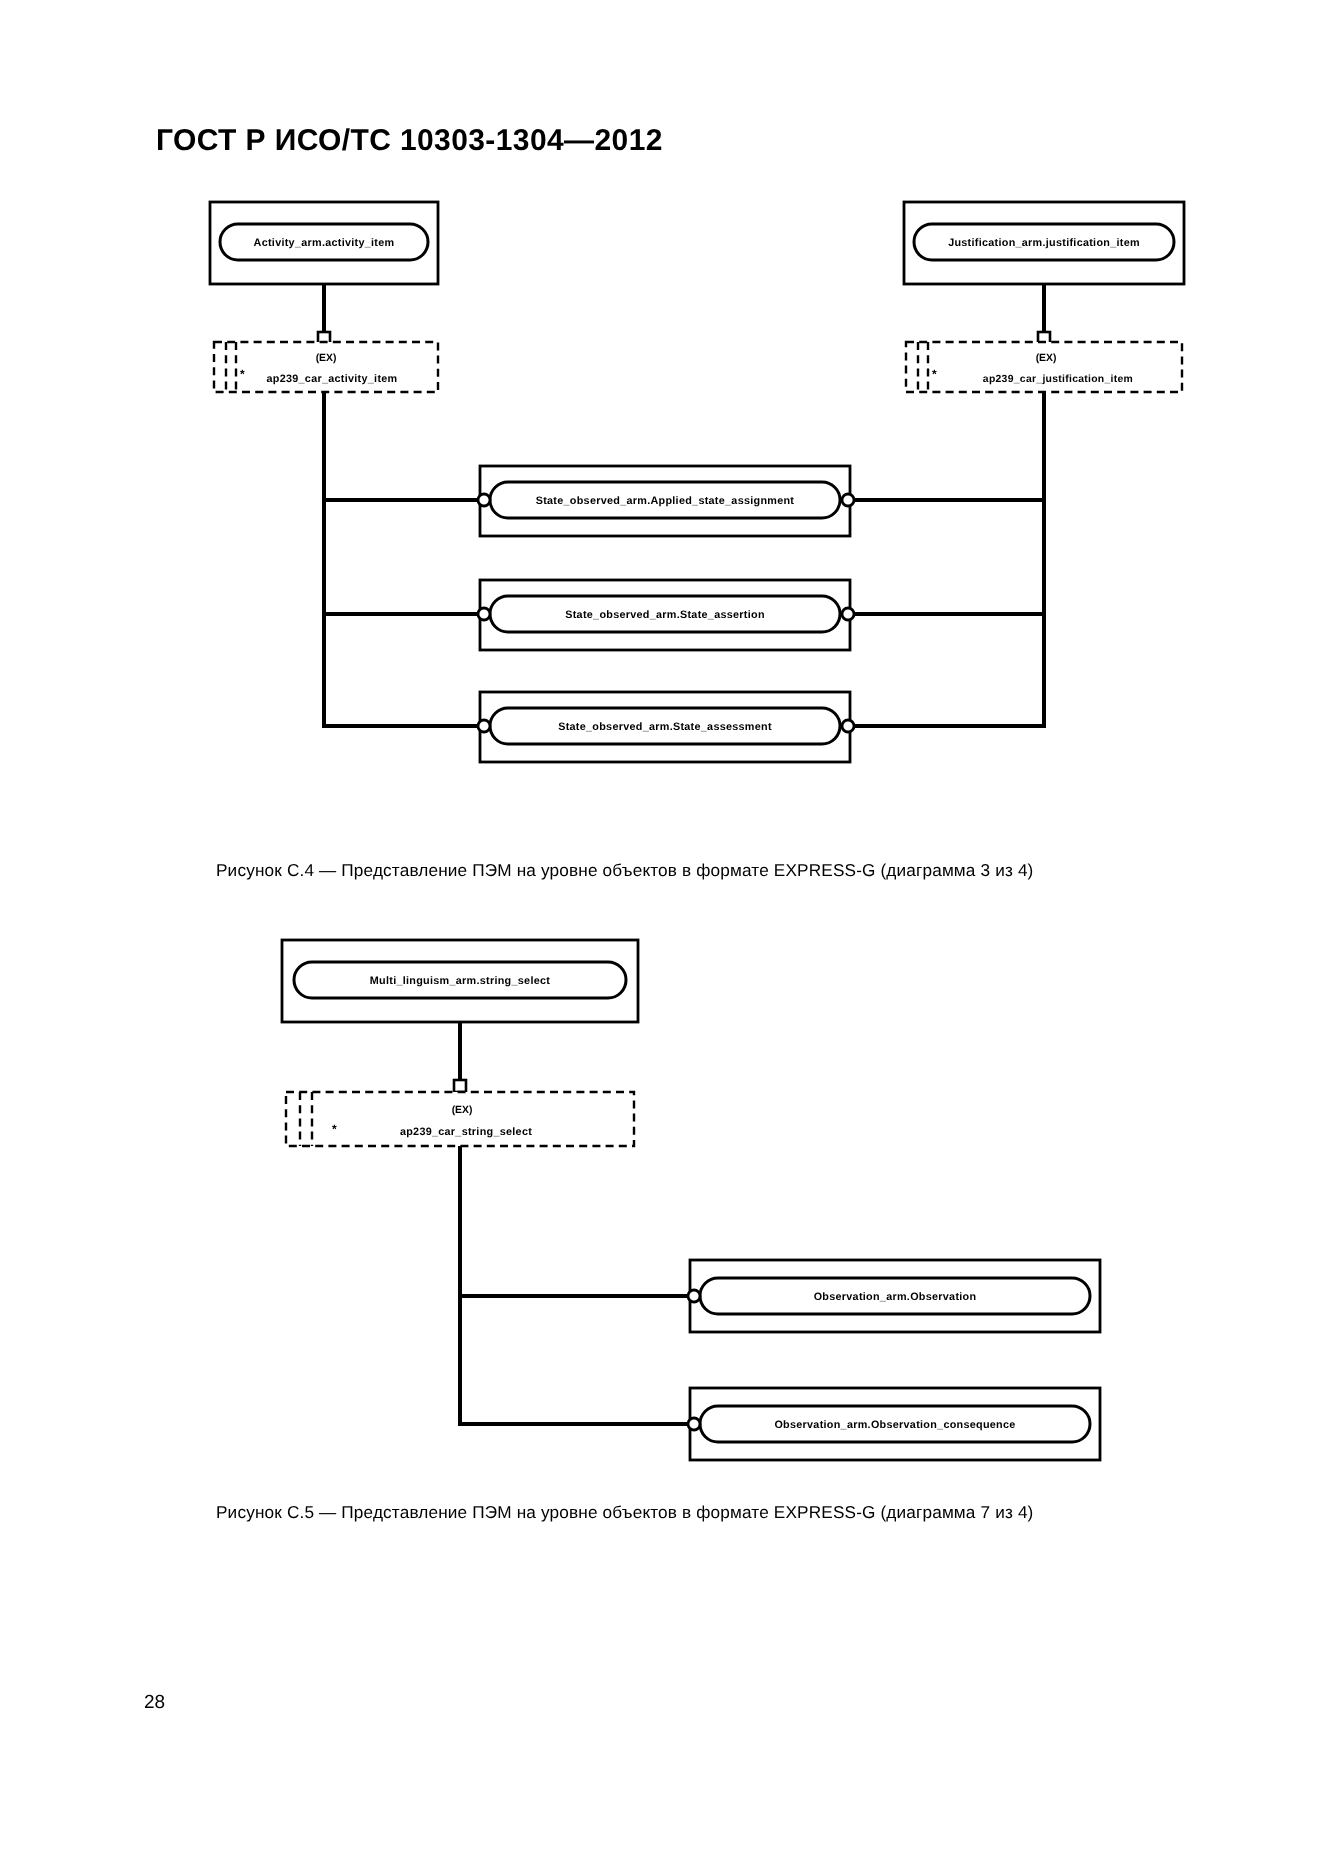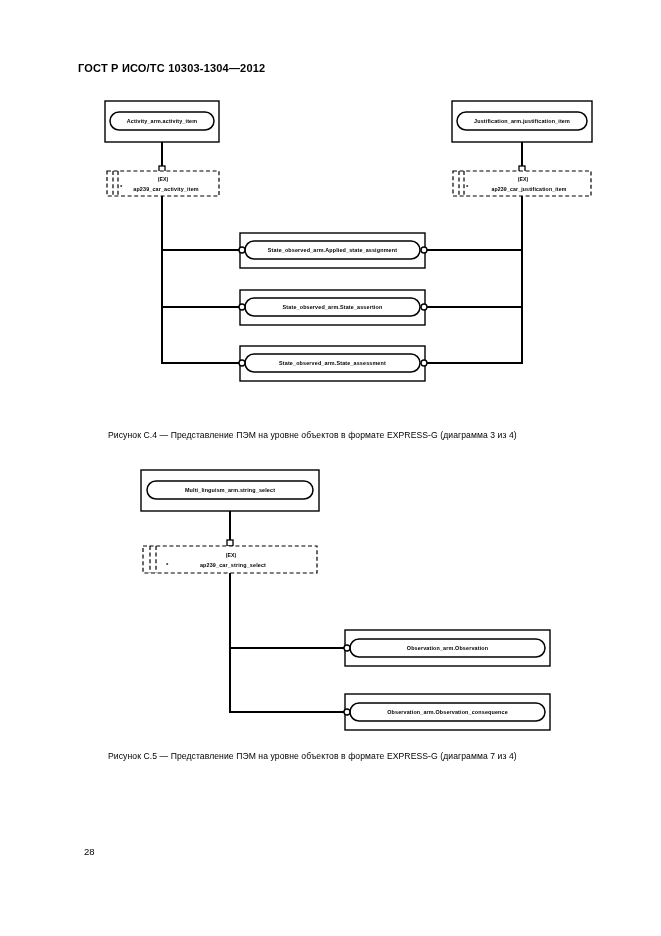--- a/index.html
+++ b/index.html
@@ -14,30 +14,30 @@
     font-family: "Liberation Sans", sans-serif;
     color: #000000;
     overflow: hidden;
   }
 
   
   .page-header {
     position: absolute;
     left: 78px;
     top: 62px;
-    font-size: 11px;
+    font-size: 15px;
     font-weight: bold;
     letter-spacing: 0.2px;
     white-space: nowrap;
   }
 
   
   .page-number {
     position: absolute;
-    left: 84px;
+    left: 72px;
     top: 846px;
     font-size: 9.5px;
     font-weight: normal;
   }
 
   
   .figure-caption {
     position: absolute;
     font-size: 8.6px;
     white-space: nowrap;

